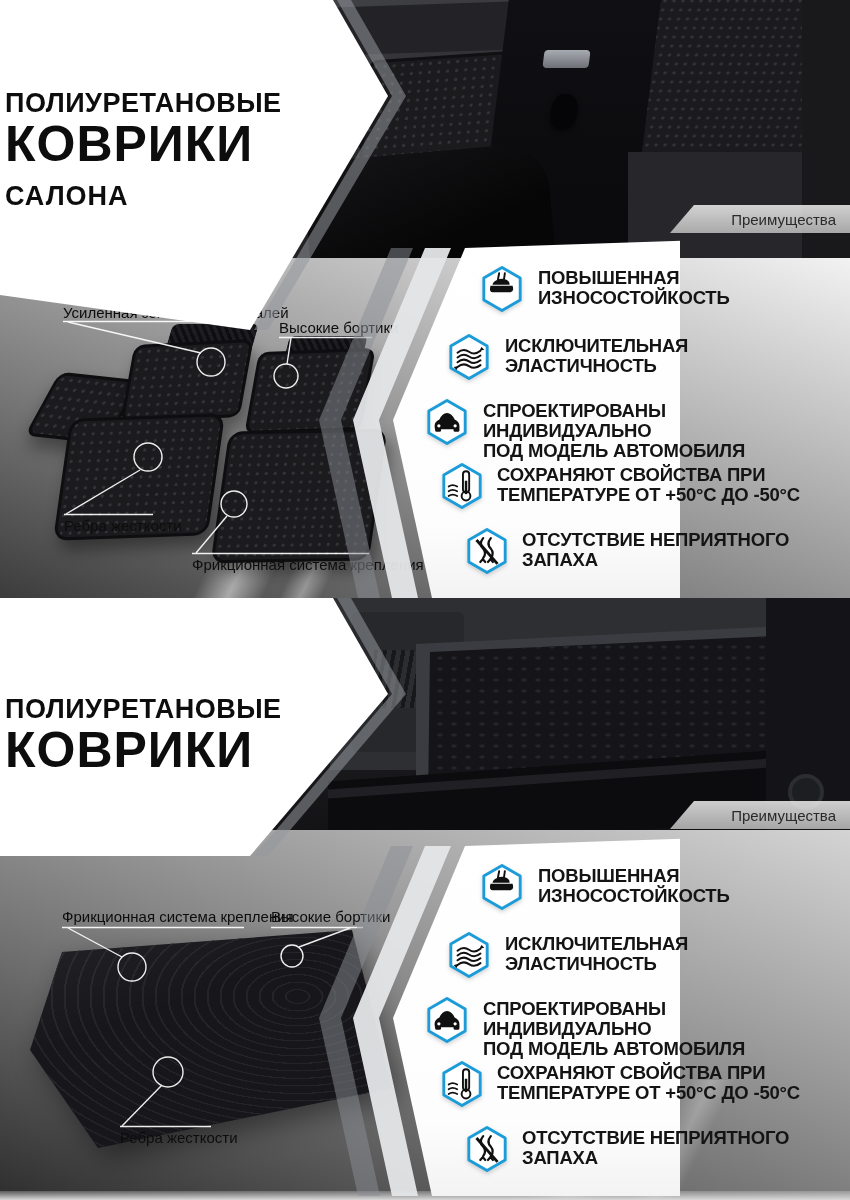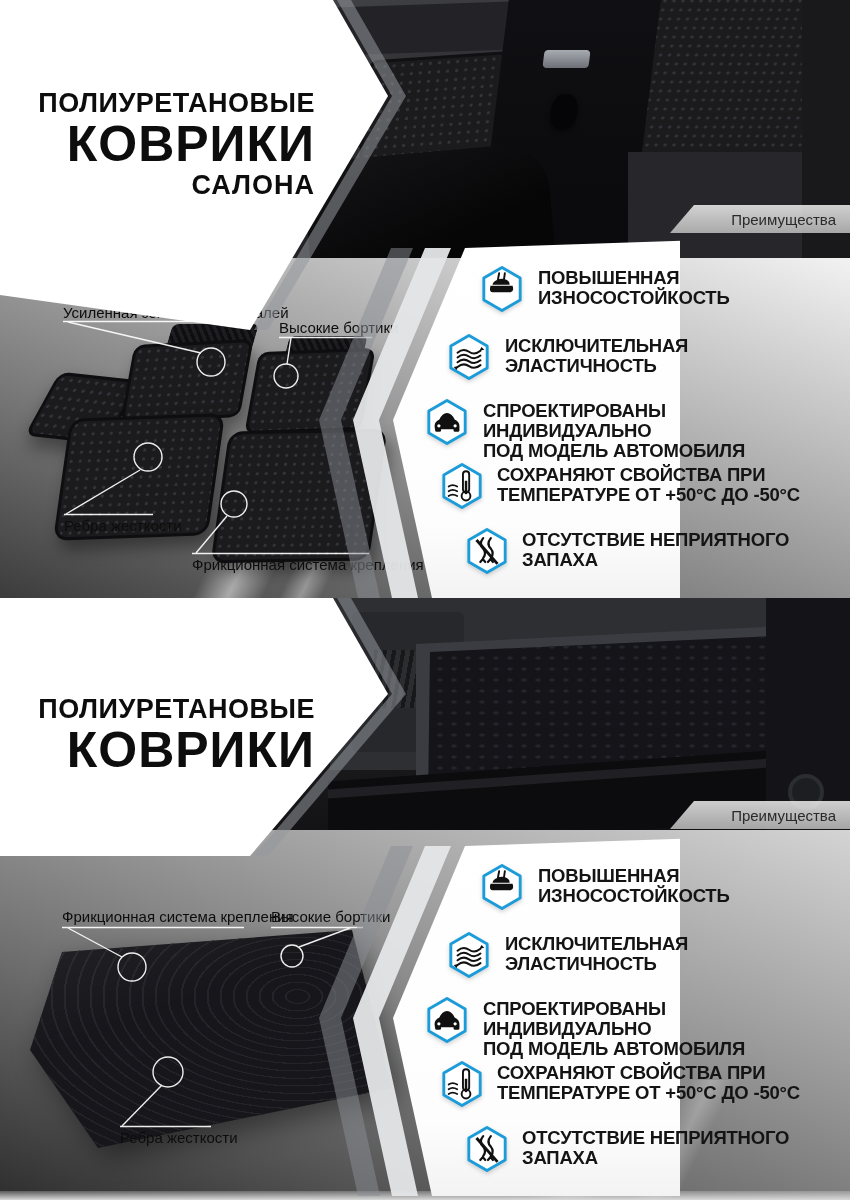--- a/index.html
+++ b/index.html
@@ -102,26 +102,26 @@
   .wedge-edge{position:absolute;left:0;top:0;width:850px;z-index:4;background:rgba(148,152,156,.55);}
   #section-interior .wedge-edge{height:330px;
       clip-path:polygon(337px 0,392px 96px,254px 330px,268px 330px,406px 96px,351px 0);}
   #section-trunk .wedge-edge{height:258px;
       clip-path:polygon(337px 0,392px 96px,254px 258px,268px 258px,406px 96px,351px 0);}
   .wedge{position:absolute;left:0;top:0;width:850px;z-index:5;
          background:linear-gradient(125deg,#ffffff 45%,#f2f2f2 75%,#dedede 100%);
          filter:drop-shadow(3px 4px 6px rgba(0,0,0,.25));}
   #section-interior .wedge{height:330px;clip-path:polygon(0 0,333px 0,388px 96px,250px 330px,0 295px);}
   #section-trunk .wedge{height:258px;clip-path:polygon(0 0,333px 0,388px 96px,250px 258px,0 258px);}
-  .titles{position:absolute;left:5px;width:310px;text-align:right;color:#0d0d0d;}
+  .titles{position:absolute;left:5px;width:310px;text-align:left;color:#0d0d0d;}
   #section-interior .titles{top:88px;}
   #section-trunk .titles{top:96px;}
   .title-l1{font-size:27px;font-weight:bold;letter-spacing:.5px;}
   .title-l2{font-size:50px;font-weight:bold;line-height:1.02;letter-spacing:1px;}
-  .title-l3{font-size:27px;font-weight:bold;letter-spacing:1px;}
+  .title-l3{font-size:27px;font-weight:bold;letter-spacing:1px;margin-top:11px;}
 
   .footer-strip{position:absolute;left:0;bottom:0;width:850px;height:9px;z-index:2;
                 background:linear-gradient(180deg,rgba(255,255,255,.2),#d9d9d9);}
 </style>
 </head>
 <body>
 
 <div class="page">
 
   <section id="section-interior">

